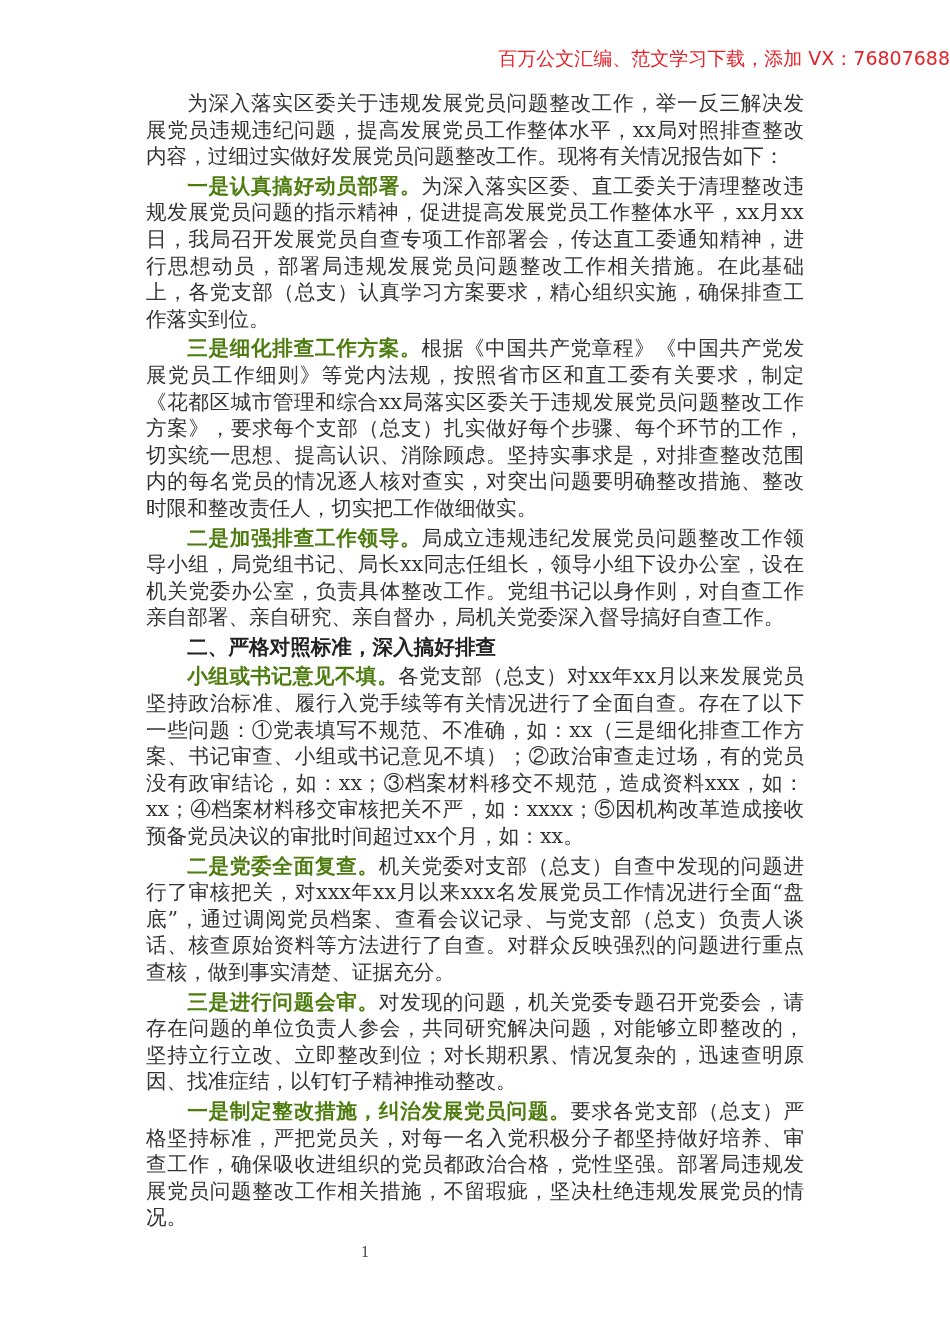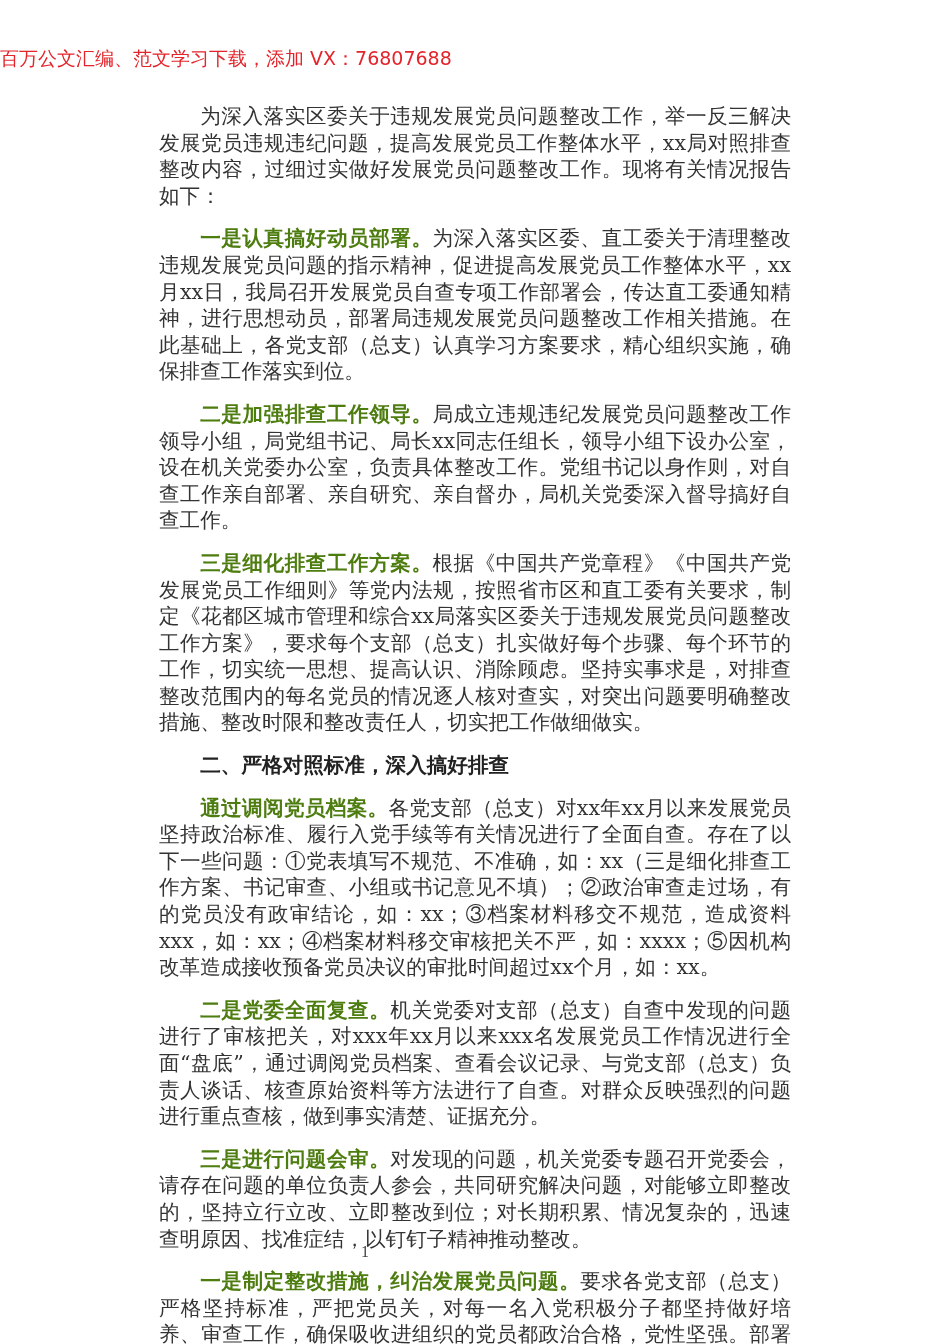--- a/index.html
+++ b/index.html
@@ -1,53 +1,53 @@
 <!DOCTYPE html>
 <html><head>
 <meta charset="utf-8">
 <style>
   html, body { margin: 0; padding: 0; background: #ffffff; }
   body { width: 950px; height: 1344px; position: relative; overflow: hidden; }
   .page {
     position: absolute; left: 0; top: 0; width: 950px; height: 1344px; background: #ffffff;
   }
   .header {
-    position: absolute; top: 46px; left: 0; width: 950px; text-align: left;
+    position: absolute; top: 46px; left: 0; width: 950px; text-align: right;
     font-family: "DejaVu Sans", "Liberation Sans", sans-serif;
     font-size: 19px; color: #e3242b; letter-spacing: 0px;
   }
   .body-text {
     position: absolute; left: 143px; top: 87px; width: 664px;
     font-family: "DejaVu Serif", "Liberation Serif", serif;
     font-size: 20.6px; line-height: 26.6px; color: #333333;
     text-align: justify;
   }
-  .body-text p { margin: 16px; text-indent: 2em; }
+  .body-text p { margin: 3px; text-indent: 2em; }
   .heading { font-family: "DejaVu Sans", "Liberation Sans", sans-serif; font-weight: bold; color: #222; }
   .lead { font-family: "DejaVu Sans", "Liberation Sans", sans-serif; font-weight: bold; color: #4d7c0f; }
   .page-number {
     position: absolute; top: 1243px; left: 0; width: 730px; text-align: center;
     font-family: "Liberation Serif", "DejaVu Serif", serif; font-size: 16px; color: #444;
   }
 </style>
 </head>
 <body>
 
 <div class="page">
   <div class="header">百万公文汇编、范文学习下载，添加 VX：76807688</div>
 
   <div class="body-text">
     <p>为深入落实区委关于违规发展党员问题整改工作，举一反三解决发展党员违规违纪问题，提高发展党员工作整体水平，xx局对照排查整改内容，过细过实做好发展党员问题整改工作。现将有关情况报告如下：</p>
 
     <p><span class="lead">一是认真搞好动员部署。</span><span>为深入落实区委、直工委关于清理整改违规发展党员问题的指示精神，促进提高发展党员工作整体水平，xx月xx日，我局召开发展党员自查专项工作部署会，传达直工委通知精神，进行思想动员，部署局违规发展党员问题整改工作相关措施。在此基础上，各党支部（总支）认真学习方案要求，精心组织实施，确保排查工作落实到位。</span></p>
+    <p><span class="lead">三是细化排查工作方案。</span><span>根据《中国共产党章程》《中国共产党发展党员工作细则》等党内法规，按照省市区和直工委有关要求，制定《花都区城市管理和综合xx局落实区委关于违规发展党员问题整改工作方案》，要求每个支部（总支）扎实做好每个步骤、每个环节的工作，切实统一思想、提高认识、消除顾虑。坚持实事求是，对排查整改范围内的每名党员的情况逐人核对查实，对突出问题要明确整改措施、整改时限和整改责任人，切实把工作做细做实。</span></p>
     <p><span class="lead">二是加强排查工作领导。</span><span>局成立违规违纪发展党员问题整改工作领导小组，局党组书记、局长xx同志任组长，领导小组下设办公室，设在机关党委办公室，负责具体整改工作。党组书记以身作则，对自查工作亲自部署、亲自研究、亲自督办，局机关党委深入督导搞好自查工作。</span></p>
-    <p><span class="lead">三是细化排查工作方案。</span><span>根据《中国共产党章程》《中国共产党发展党员工作细则》等党内法规，按照省市区和直工委有关要求，制定《花都区城市管理和综合xx局落实区委关于违规发展党员问题整改工作方案》，要求每个支部（总支）扎实做好每个步骤、每个环节的工作，切实统一思想、提高认识、消除顾虑。坚持实事求是，对排查整改范围内的每名党员的情况逐人核对查实，对突出问题要明确整改措施、整改时限和整改责任人，切实把工作做细做实。</span></p>
 
     <p class="heading">二、严格对照标准，深入搞好排查</p>
-    <p><span class="lead">通过调阅党员档案。</span><span>各党支部（总支）对xx年xx月以来发展党员坚持政治标准、履行入党手续等有关情况进行了全面自查。存在了以下一些问题：①党表填写不规范、不准确，如：xx（三是细化排查工作方案、书记审查、小组或书记意见不填）；②政治审查走过场，有的党员没有政审结论，如：xx；③档案材料移交不规范，造成资料xxx，如：xx；④档案材料移交审核把关不严，如：xxxx；⑤因机构改革造成接收预备党员决议的审批时间超过xx个月，如：xx。</span></p>
+    <p><span class="lead">小组或书记意见不填。</span><span>各党支部（总支）对xx年xx月以来发展党员坚持政治标准、履行入党手续等有关情况进行了全面自查。存在了以下一些问题：①党表填写不规范、不准确，如：xx（三是细化排查工作方案、书记审查、小组或书记意见不填）；②政治审查走过场，有的党员没有政审结论，如：xx；③档案材料移交不规范，造成资料xxx，如：xx；④档案材料移交审核把关不严，如：xxxx；⑤因机构改革造成接收预备党员决议的审批时间超过xx个月，如：xx。</span></p>
     <p><span class="lead">二是党委全面复查。</span><span>机关党委对支部（总支）自查中发现的问题进行了审核把关，对xxx年xx月以来xxx名发展党员工作情况进行全面“盘底”，通过调阅党员档案、查看会议记录、与党支部（总支）负责人谈话、核查原始资料等方法进行了自查。对群众反映强烈的问题进行重点查核，做到事实清楚、证据充分。</span></p>
     <p><span class="lead">三是进行问题会审。</span><span>对发现的问题，机关党委专题召开党委会，请存在问题的单位负责人参会，共同研究解决问题，对能够立即整改的，坚持立行立改、立即整改到位；对长期积累、情况复杂的，迅速查明原因、找准症结，以钉钉子精神推动整改。</span></p>
 
     <p><span class="lead">一是制定整改措施，纠治发展党员问题。</span><span>要求各党支部（总支）严格坚持标准，严把党员关，对每一名入党积极分子都坚持做好培养、审查工作，确保吸收进组织的党员都政治合格，党性坚强。部署局违规发展党员问题整改工作相关措施，不留瑕疵，坚决杜绝违规发展党员的情况。</span></p>
   </div>
 
   <div class="page-number">1</div>
 </div>
 
 </body></html>

